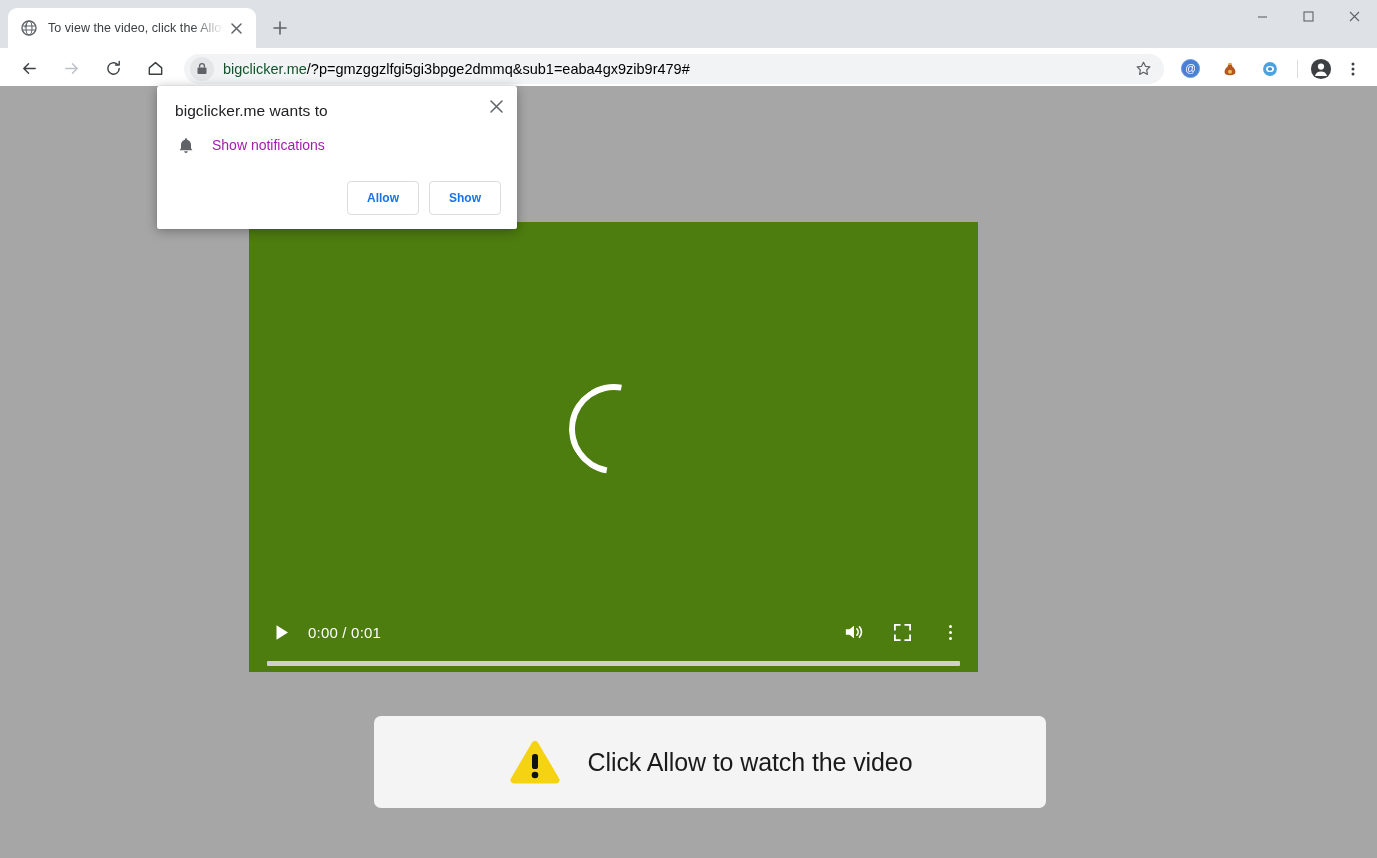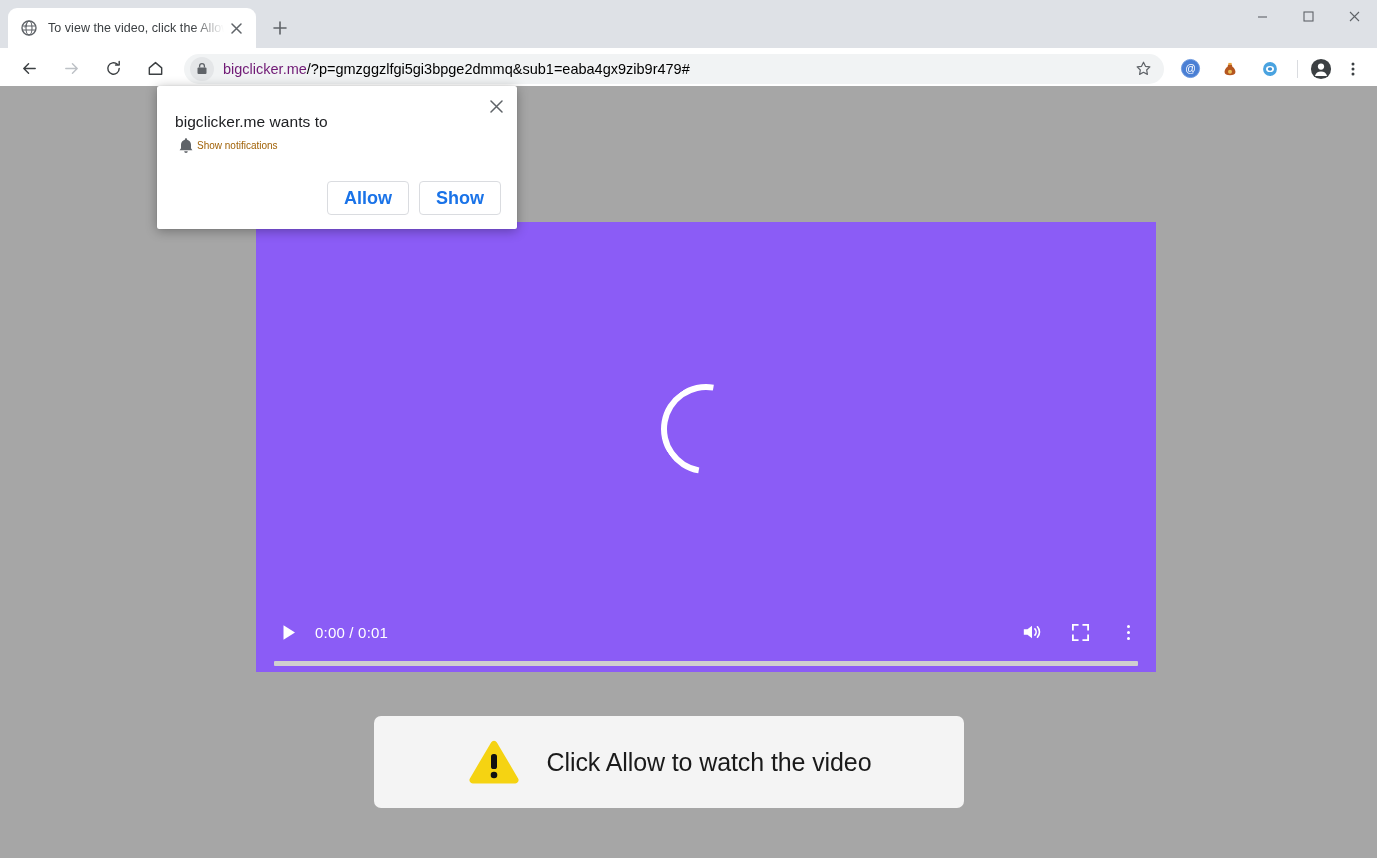--- a/index.html
+++ b/index.html
@@ -156,21 +156,21 @@
   }
 
   .url {
     font-size: 14.5px;
     margin-left: 9px;
     white-space: nowrap;
     overflow: hidden;
     min-width: 0;
     flex: 1 1 auto;
   }
-  .url .host { color: #701a75; }
+  .url .host { color: #14532d; }
   .url .rest { color: #000000; }
 
   .star-btn {
     width: 30px;
     height: 30px;
     flex: 0 0 30px;
     display: flex;
     align-items: center;
     justify-content: center;
     border-radius: 50%;
@@ -211,25 +211,25 @@
     top: 86px;
     left: 0;
     width: 1377px;
     height: 772px;
     background: #a6a6a6;
     overflow: hidden;
   }
 
   .video {
     position: absolute;
-    left: 256px;
+    left: 249px;
     top: 136px;
-    width: 900px;
+    width: 729px;
     height: 450px;
-    background: #8b5cf6;
+    background: #4d7c0f;
   }
 
   .spinner {
     position: absolute;
     left: 50%;
     top: 46%;
     transform: translate(-50%, -50%) rotate(-35deg);
     width: 78px;
     height: 78px;
     border: 6px solid #ffffff;
@@ -297,21 +297,21 @@
     height: 5px;
     width: 100%;
     background: #cfcfcf;
     border-radius: 1px;
   }
 
   .cta {
     position: absolute;
     left: 374px;
     top: 630px;
-    width: 590px;
+    width: 672px;
     height: 92px;
     background: #f4f4f4;
     border-radius: 7px;
     display: flex;
     align-items: center;
     justify-content: center;
     box-sizing: border-box;
   }
 
   .warn-icon {
@@ -357,57 +357,57 @@
     border-radius: 50%;
   }
 
   .perm-title {
     position: absolute;
     left: 18px;
     top: 16px;
     font-size: 15.5px;
     color: #202124;
     letter-spacing: 0.05px;
-    margin-top: 11px;
   }
 
   .perm-row {
     position: absolute;
     left: 18px;
     top: 48px;
     display: flex;
     align-items: center;
   }
   .perm-bell {
     width: 22px;
     height: 22px;
     flex: 0 0 22px;
     display: flex;
     align-items: center;
     justify-content: center;
   }
   .perm-label {
-    font-size: 10px;
-    color: #a16207;
+    font-size: 14px;
+    color: #a21caf;
+    margin-left: 15px;
   }
 
   .perm-actions {
     position: absolute;
     right: 16px;
     bottom: 14px;
     display: flex;
   }
   .pbtn {
     min-width: 72px;
     height: 34px;
     border: 1px solid #dadce0;
     border-radius: 4px;
     background: #ffffff;
     color: #1a73e8;
-    font-size: 18px;
+    font-size: 12px;
     font-weight: bold;
     font-family: "Liberation Sans", sans-serif;
     display: flex;
     align-items: center;
     justify-content: center;
     padding: 0 16px;
     margin-left: 10px;
     box-sizing: border-box;
     cursor: default;
   }

